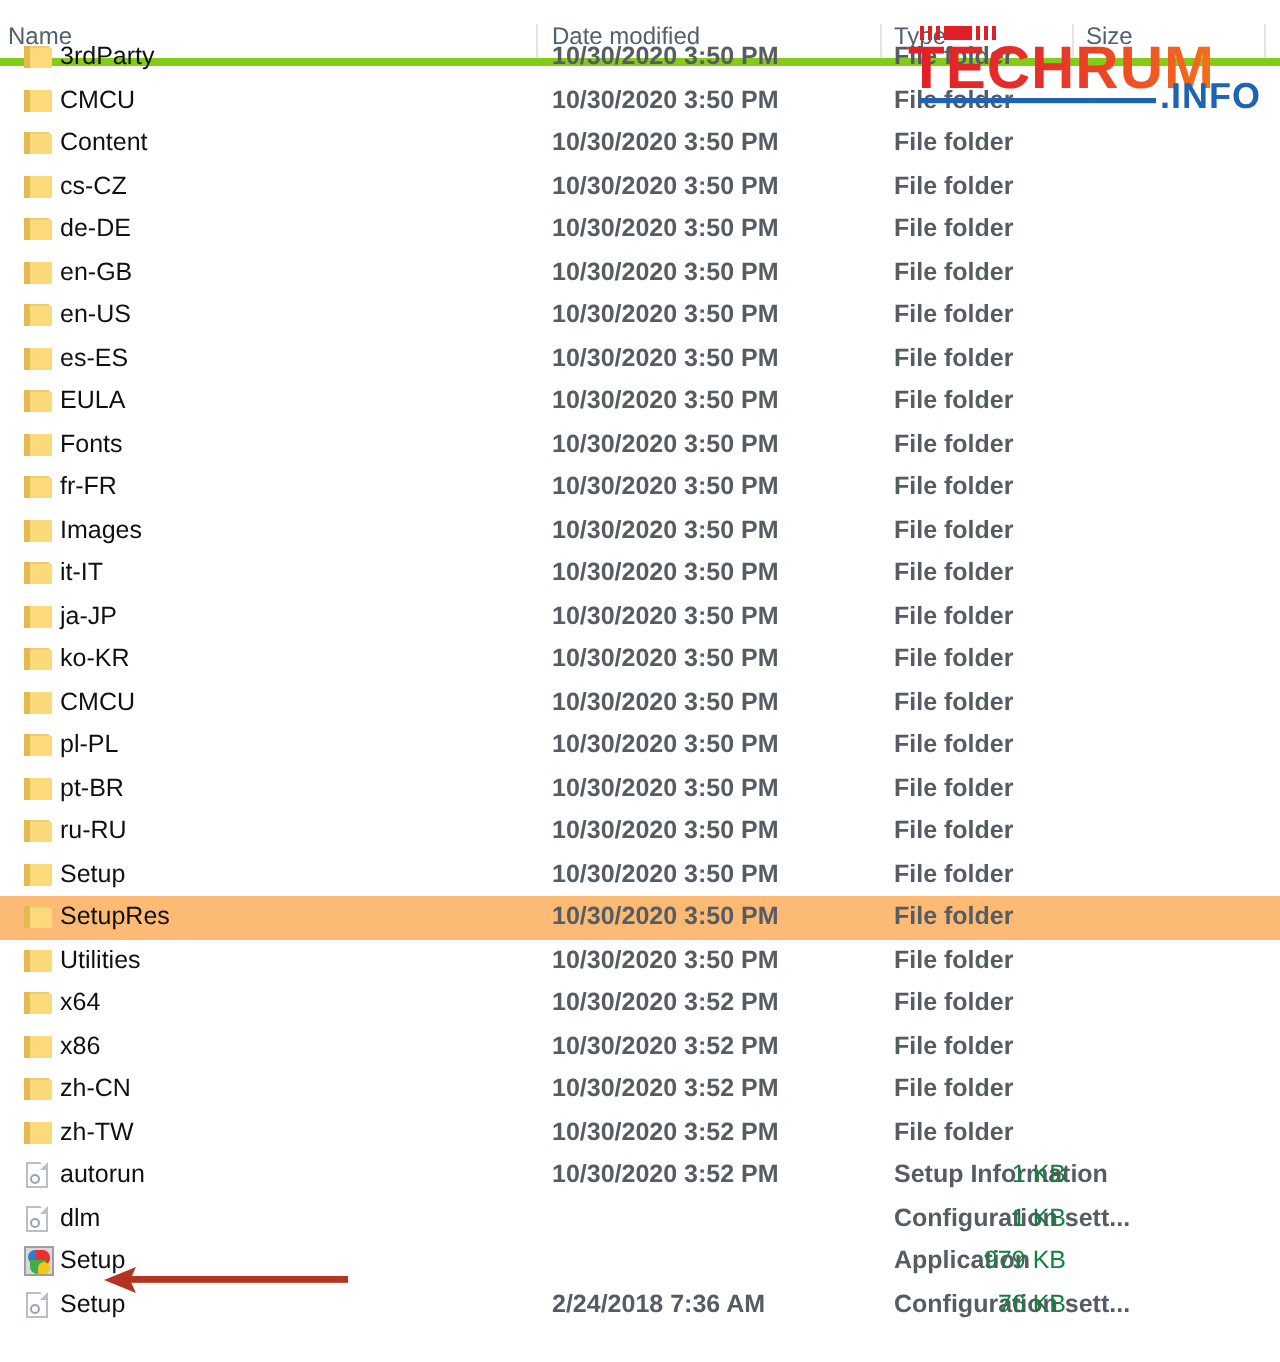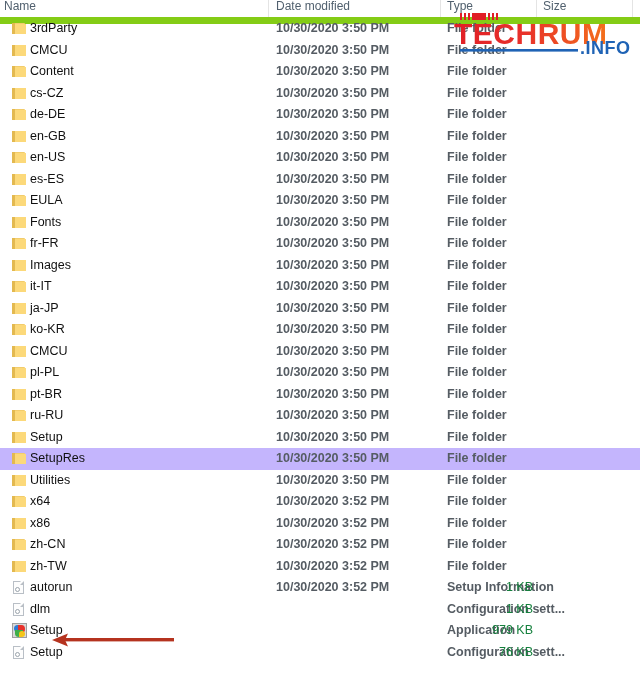--- a/index.html
+++ b/index.html
@@ -13,25 +13,25 @@
     position: relative;
     overflow: hidden;
     font-family: "Liberation Sans", sans-serif;
     -webkit-font-smoothing: antialiased;
   }
 
   
   .header-row {
     position: absolute;
     left: 0;
-    top: 0;
+    top: 12px;
     width: 640px;
     height: 17px;
     background: #ffffff;
-    border-bottom: 7px solid #84cc16;
+    border-bottom: 4px solid #84cc16;
   }
   .header-cell {
     position: absolute;
     top: -2px;
     font-size: 12px;
     color: #51606e;
     white-space: nowrap;
     line-height: 17px;
   }
   .header-cell.name  { left: 4px; }
@@ -57,21 +57,21 @@
     left: 0;
     top: 18px;
     width: 592px;
   }
   .row {
     position: relative;
     height: 21.5px;
     width: 640px;
   }
   .row.selected {
-    background: #c4b5fd;
+    background: #fdba74;
   }
 
   .cell {
     position: absolute;
     font-size: 12.5px;
     color: #1a1a1a;
     white-space: nowrap;
     line-height: 21.5px;
     top: 0;
   }
@@ -613,20 +613,21 @@
       <div class="cell size">979 KB</div>
     </div>
     <div class="row">
       <div class="icon">
         <div class="doc-ico">
           <div class="fold"></div>
           <div class="gearmark"></div>
         </div>
       </div>
       <div class="cell name">Setup</div>
+      <div class="cell date">2/24/2018 7:36 AM</div>
       <div class="cell type">Configuration sett...</div>
       <div class="cell size">76 KB</div>
     </div>
   </div>
 
 <div class="annot-arrow">
   <svg width="122" height="16" viewBox="0 0 122 16">
     <g id="arrow-group">
       <rect x="12" y="6" width="110" height="3.4" fill="#b5331f"></rect>
       <path d="M0 8 L16 1.5 L13 8 L16 14.5 Z" fill="#b5331f"></path>

